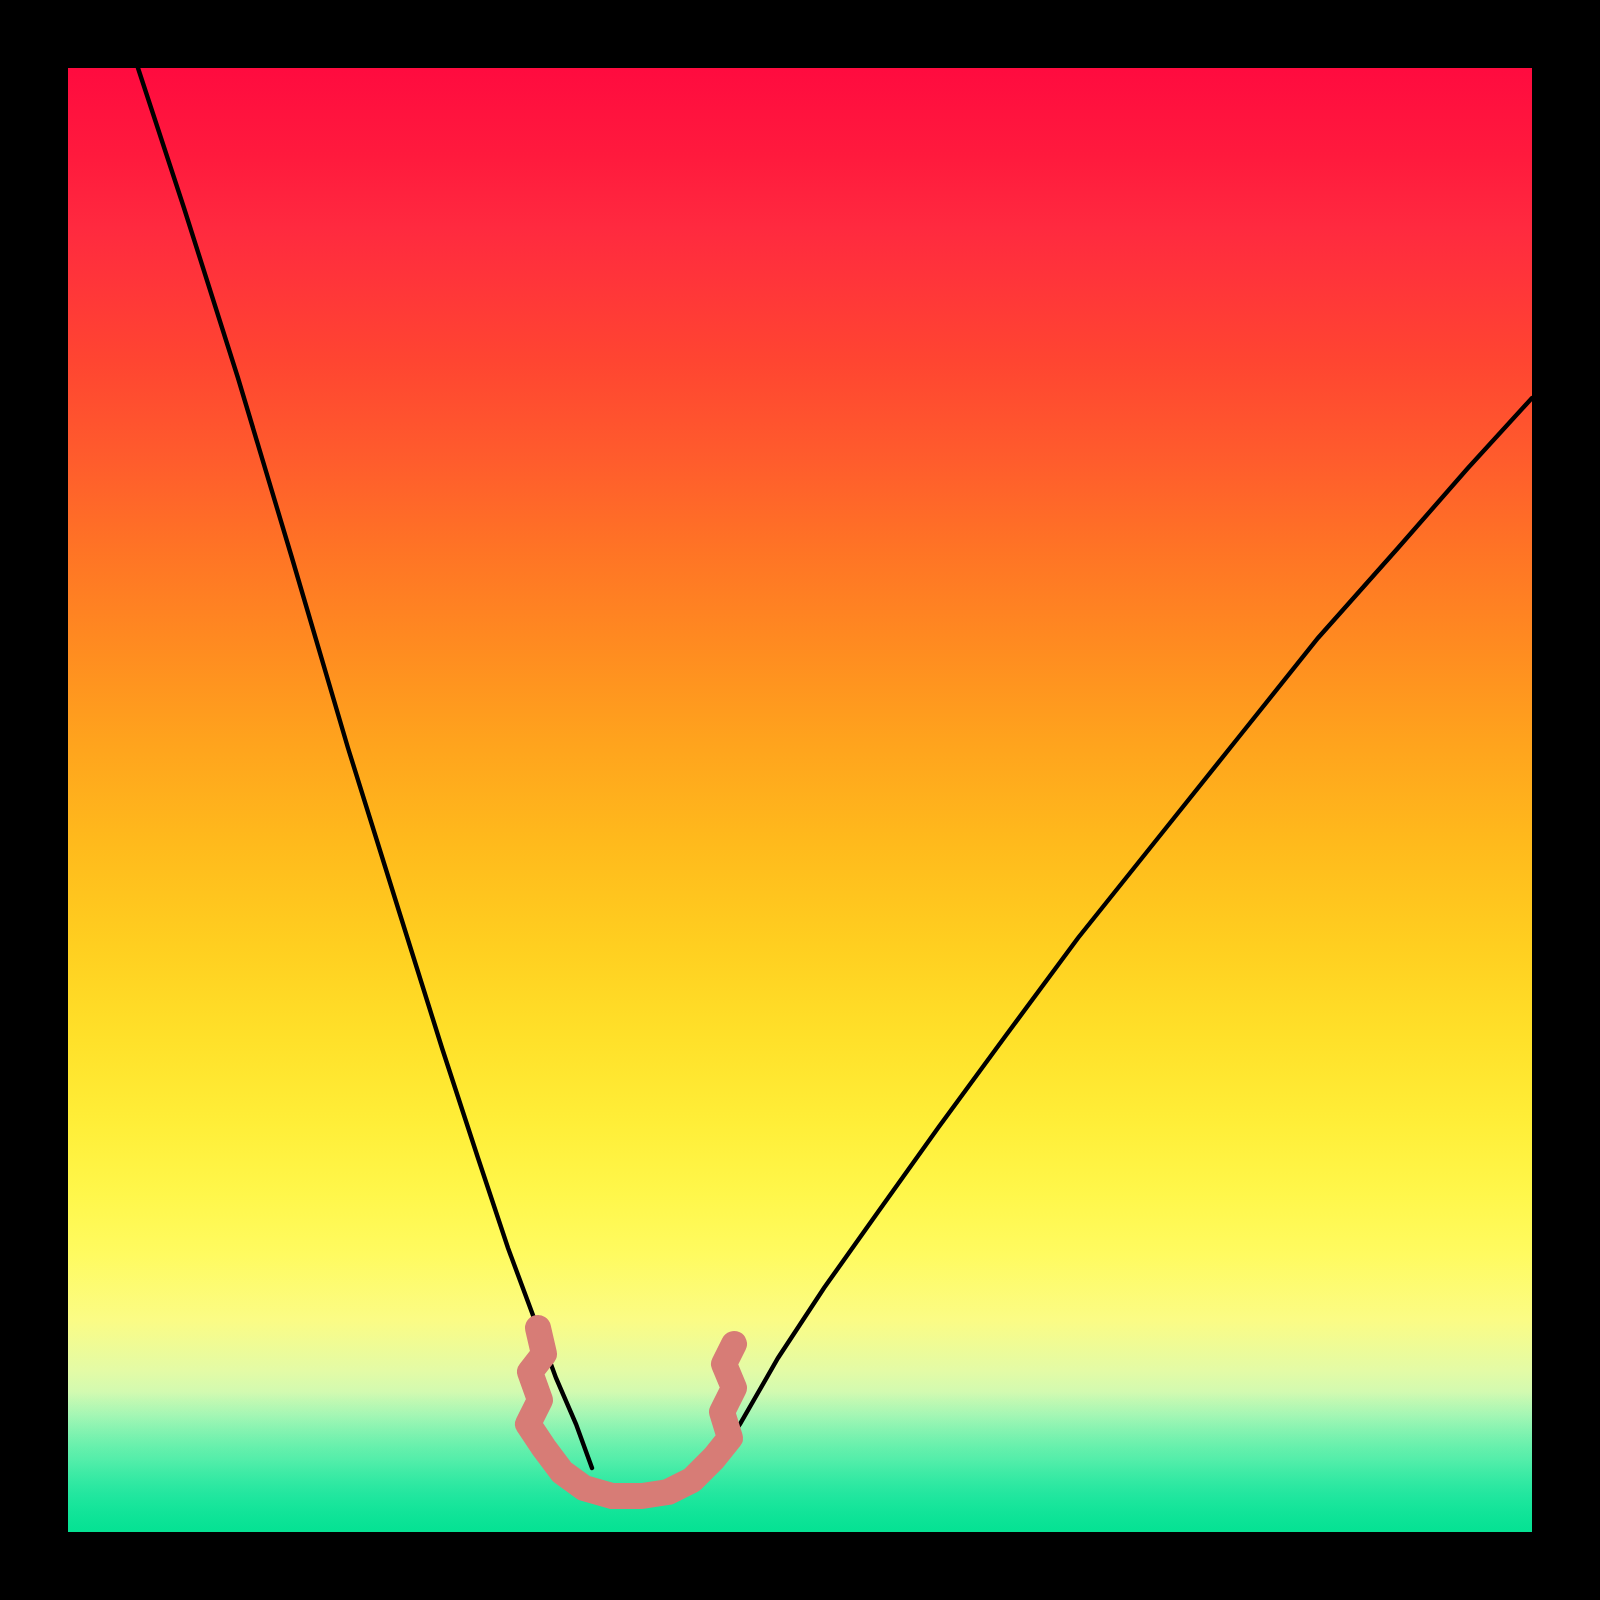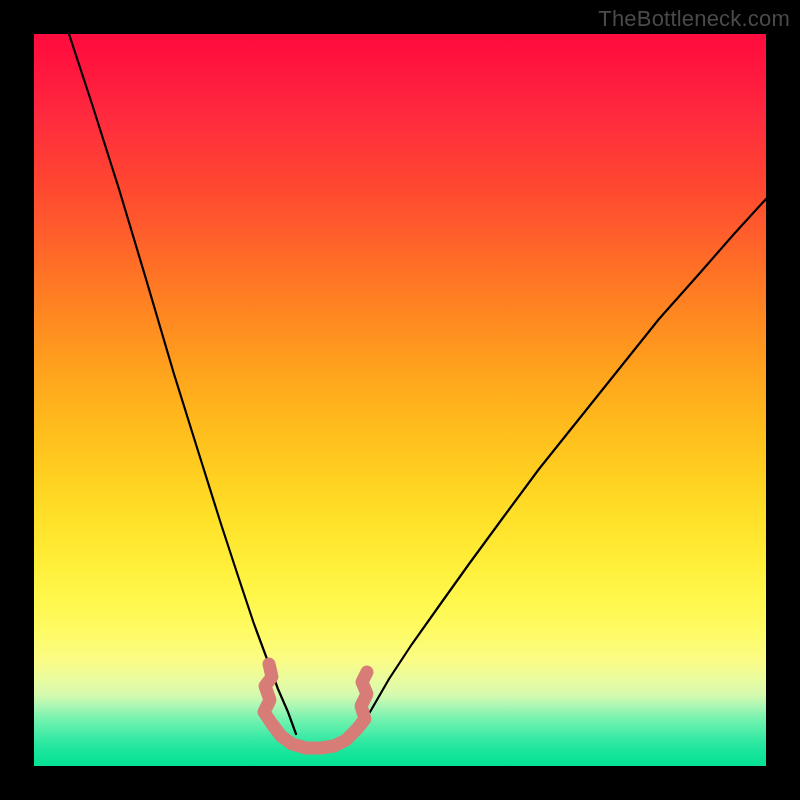--- a/index.html
+++ b/index.html
@@ -102,15 +102,14 @@
     <div class="green-band" style="top:662px;height:70px;"></div>
 
     <svg class="curves" viewBox="0 0 732 732" preserveAspectRatio="none">
       <path class="curve-line" d="M35 0 L58 70 L85 155 L112 245 L140 340 L165 420 L187 490 L205 545 L220 590 L233 625 L244 655 L254 678 L262 700"></path>
       <path class="curve-line" d="M732 165 L700 200 L665 240 L625 285 L585 335 L545 385 L505 435 L468 485 L435 530 L405 572 L378 610 L355 645 L336 678 L320 700"></path>
       <path class="squiggle" stroke-width="13" d="M235 630 L238 643 L231 652 L236 666 L230 678 L238 690 L247 702 L258 710 L272 714 L287 714 L300 712 L312 706 L323 695 L331 685 L327 672 L333 660 L328 648 L333 638" stroke="#d77c76"></path>
     </svg>
 
   </div>
 
-  <div class="watermark">TheBottleneck.com</div>
 
 </div>
 
 </body></html>

